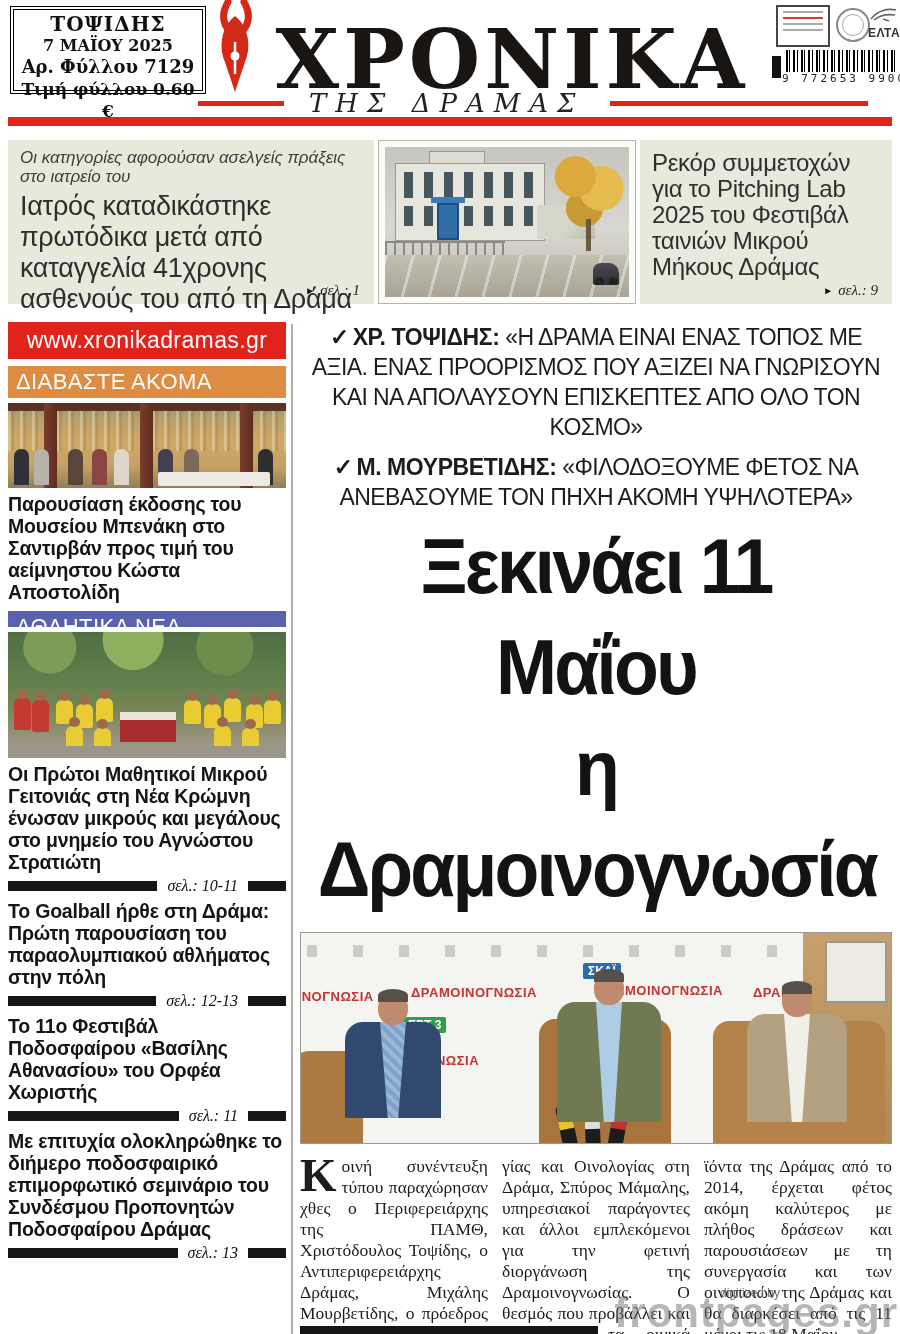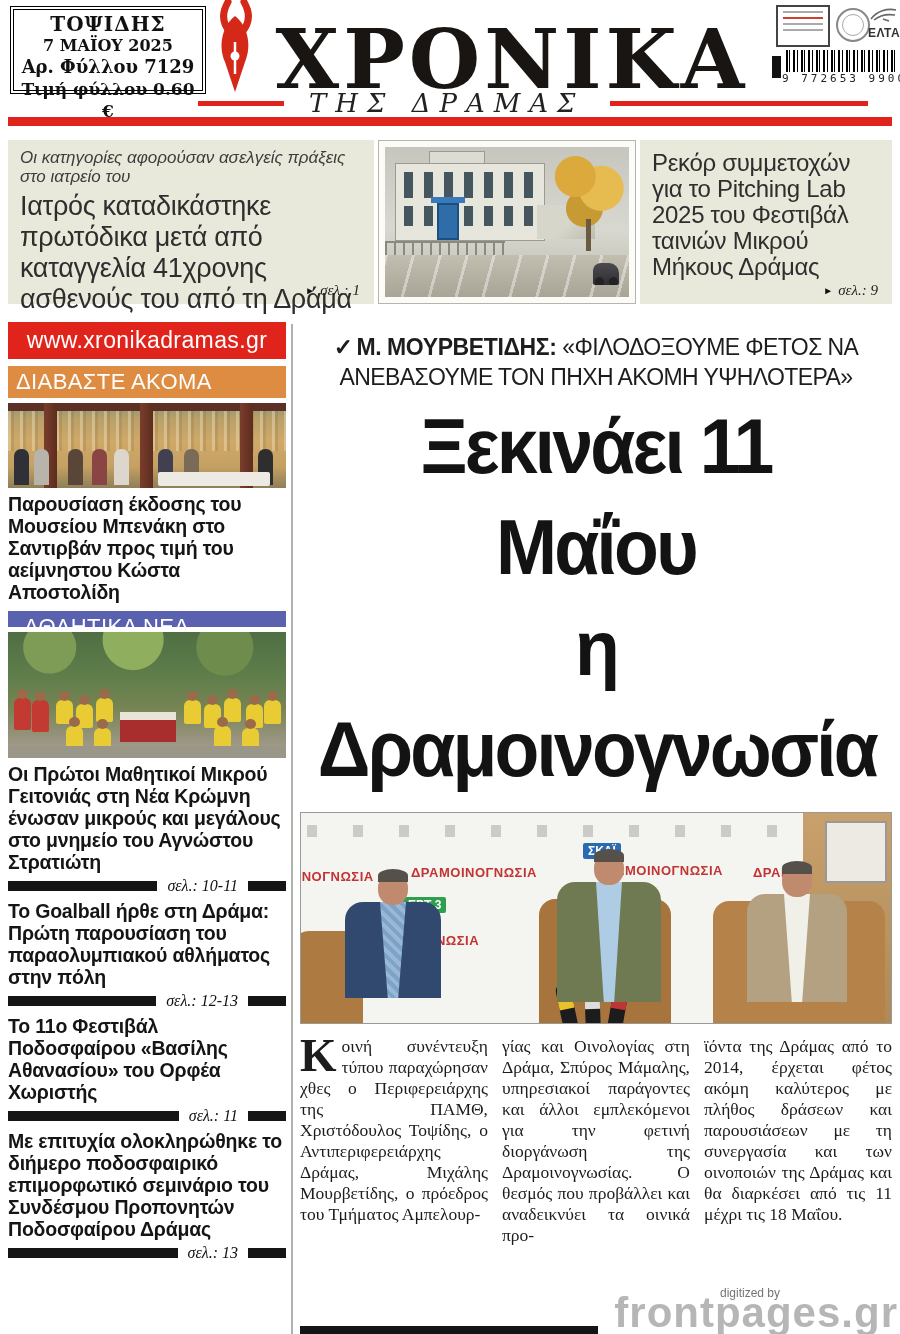--- a/index.html
+++ b/index.html
@@ -81,21 +81,21 @@
   .bld-scooter { position:absolute; right:10px; bottom:12px; width:26px; height:22px; border-radius:8px 10px 2px 2px;
     background: radial-gradient(circle at 25% 85%, #222 0 4px, transparent 5px),
                 radial-gradient(circle at 78% 85%, #222 0 4px, transparent 5px),
                 linear-gradient(#4a4a50,#2e2e33); }
 
   
   #sidebar { position:absolute; left:8px; top:322px; width:278px; }
   .side-bar { color:#fff; font-weight:normal; letter-spacing:.4px; }
   .side-bar-red { height:37px; background:#e0241c; font-size:23px; line-height:37px; text-align:center; }
   .side-bar-orange { height:32px; background:#de8c42; font-size:22px; line-height:32px; padding-left:8px; margin-top:7px; }
-  .side-bar-blue { height:16px; background:#5a62b0; font-size:22px; line-height:32px; padding-left:16px; margin-top:8px; }
+  .side-bar-blue { height:16px; background:#5a62b0; font-size:22px; line-height:32px; padding-left:8px; margin-top:8px; }
   .side-title { font-weight:bold; font-size:19.5px; line-height:22px; color:#151515; margin-top:5px; letter-spacing:-.2px; }
   .pageref { display:flex; align-items:center; margin-top:4px; }
   .pr-bar { height:10px; background:#151515; flex:1; }
   .pr-text { font-family:"Liberation Serif",serif; font-style:italic; font-size:16px; margin:0 10px; color:#111; white-space:nowrap; }
   .pr-end { width:38px; height:10px; background:#151515; }
 
   .side-photo { position:relative; overflow:hidden; margin-top:5px; }
   #pavilion { height:85px; background:linear-gradient(180deg,#8a9478 0%,#b9a06a 18%,#cfa96a 45%,#c4a062 75%,#8f7f58 100%); }
   .pav-beam { position:absolute; left:0; right:0; top:0; height:8px; background:#5c3024; }
   .pav-orna { position:absolute; left:0; right:0; top:8px; height:40px; opacity:.6;
@@ -319,20 +319,24 @@
     <div class="pageref">
       <div class="pr-bar"></div>
       <span class="pr-text">σελ.: 13</span>
       <div class="pr-end"></div>
     </div>
   </div>
 
   <div id="vdiv"></div>
 
   <div id="main">
+    <div class="quote">
+      <span class="chk">✓</span><span class="spk">ΧΡ. ΤΟΨΙΔΗΣ:</span>
+      <span>«Η ΔΡΑΜΑ ΕΙΝΑΙ ΕΝΑΣ ΤΟΠΟΣ ΜΕ ΑΞΙΑ. ΕΝΑΣ ΠΡΟΟΡΙΣΜΟΣ ΠΟΥ ΑΞΙΖΕΙ ΝΑ ΓΝΩΡΙΣΟΥΝ ΚΑΙ ΝΑ ΑΠΟΛΑΥΣΟΥΝ ΕΠΙΣΚΕΠΤΕΣ ΑΠΟ ΟΛΟ ΤΟΝ ΚΟΣΜΟ»</span>
+    </div>
     <div class="quote quote2">
       <span class="chk">✓</span><span class="spk">Μ. ΜΟΥΡΒΕΤΙΔΗΣ:</span>
       <span>«ΦΙΛΟΔΟΞΟΥΜΕ ΦΕΤΟΣ ΝΑ ΑΝΕΒΑΣΟΥΜΕ ΤΟΝ ΠΗΧΗ ΑΚΟΜΗ ΥΨΗΛΟΤΕΡΑ»</span>
     </div>
 
     <div id="headline-wrap" class="main-headline">
       <div class="hl">Ξεκινάει 11 Μαΐου</div>
       <div class="hl">η Δραμοινογνωσία</div>
     </div>
 

